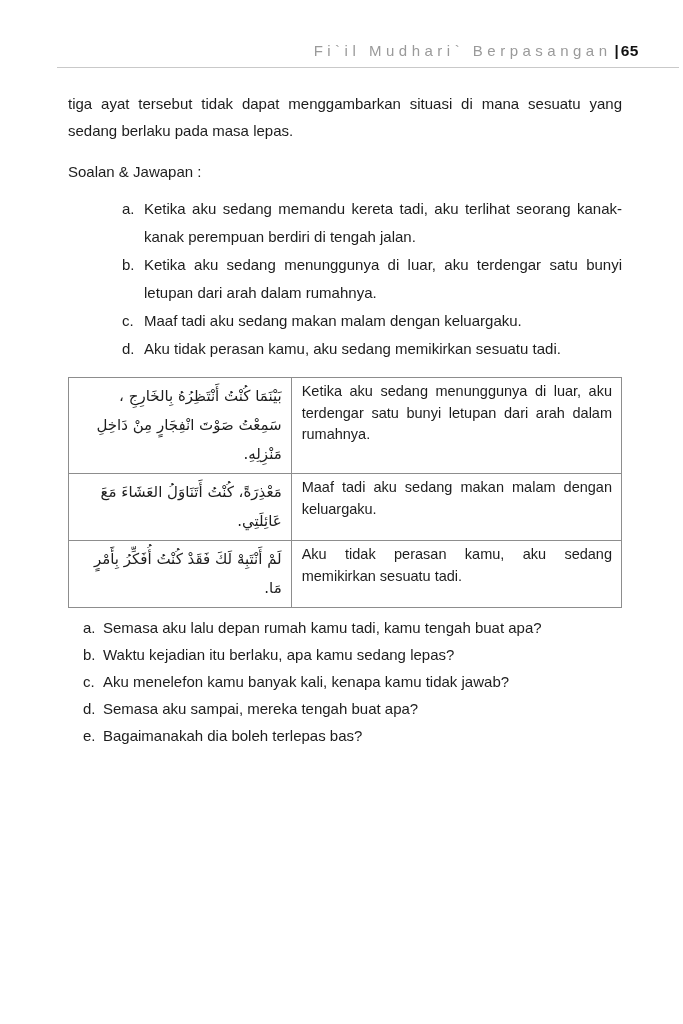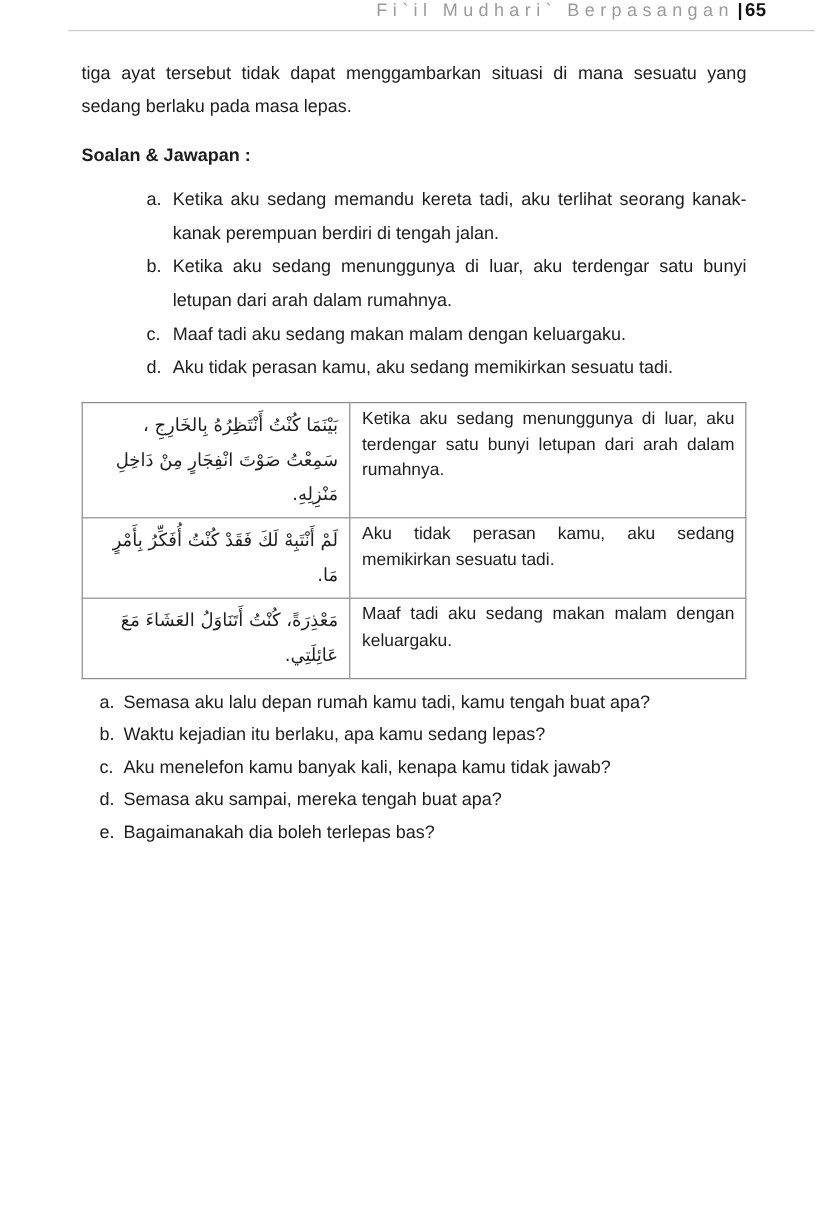--- a/index.html
+++ b/index.html
@@ -3,39 +3,39 @@
 <meta charset="utf-8">
 <style>
   html, body { margin: 0; padding: 0; }
   body {
     width: 683px; height: 1024px;
     background: #ffffff;
     font-family: "Liberation Sans", "DejaVu Sans", sans-serif;
     color: #1d1d1d;
     overflow: hidden;
   }
-  .page { }
+  .page { padding-top: 42px; }
 
   
   .header {
     margin: 0 4px 0 57px;
     padding: 0 40px 7px 0;
     border-bottom: 1.5px solid #c9c9c9;
     text-align: right;
     white-space: nowrap;
   }
   .header-title { color: #9a9a9a; font-size: 15px; letter-spacing: 4.5px; }
   .header-sep   { color: #111; font-weight: bold; font-size: 15px; margin: 0 2px 0 3px; }
   .header-page  { color: #111; font-weight: bold; font-size: 15.5px; letter-spacing: 0.5px; }
 
   
   .content { margin: 12px 61px 0 68px; }
   .para { font-size: 15px; line-height: 27px; text-align: justify; }
   .intro { margin: 22px 0 0 0; }
-  .section-heading { margin: 14px 0 0 0; font-size: 15px; line-height: 27px; font-weight: bold; }
+  .section-heading { margin: 14px 0 0 0; font-size: 15px; line-height: 27px; font-weight: normal; }
   .q-label { font-weight: bold; }
   .q1 { margin: 12px 0 0 0; }
   .q2 { margin: 26px 0 0 0; }
 
   
   .list1 { margin: 10px 0 0 54px; }
   .l-item { display: flex; font-size: 15px; line-height: 28px; }
   .l-marker { flex: 0 0 22px; }
   .l-text { flex: 1; text-align: justify; }
   .list2 { margin: 6px 0 0 15px; }
@@ -98,26 +98,26 @@
       </div>
     </div>
 
     <table class="trans">
       <tbody>
         <tr>
           <td class="ar">بَيْنَمَا كُنْتُ أَنْتَظِرُهُ بِالخَارِجِ ، سَمِعْتُ صَوْتَ انْفِجَارٍ مِنْ دَاخِلِ مَنْزِلِهِ.</td>
           <td class="ms">Ketika aku sedang menunggunya di luar, aku terdengar satu bunyi letupan dari arah dalam rumahnya.</td>
         </tr>
         <tr>
+          <td class="ar">مَعْذِرَةً، كُنْتُ أَتَنَاوَلُ العَشَاءَ مَعَ عَائِلَتِي.</td>
+          <td class="ms">Maaf tadi aku sedang makan malam dengan keluargaku.</td>
+        </tr>
+        <tr>
           <td class="ar">لَمْ أَنْتَبِهْ لَكَ فَقَدْ كُنْتُ أُفَكِّرُ بِأَمْرٍ مَا.</td>
           <td class="ms">Aku tidak perasan kamu, aku sedang memikirkan sesuatu tadi.</td>
-        </tr>
-        <tr>
-          <td class="ar">مَعْذِرَةً، كُنْتُ أَتَنَاوَلُ العَشَاءَ مَعَ عَائِلَتِي.</td>
-          <td class="ms">Maaf tadi aku sedang makan malam dengan keluargaku.</td>
         </tr>
       </tbody>
     </table>
 
 
     <div class="list2">
       <div class="l-item">
         <span class="l-marker">a.</span>
         <span class="l-text">Semasa aku lalu depan rumah kamu tadi, kamu tengah buat apa?</span>
       </div>

